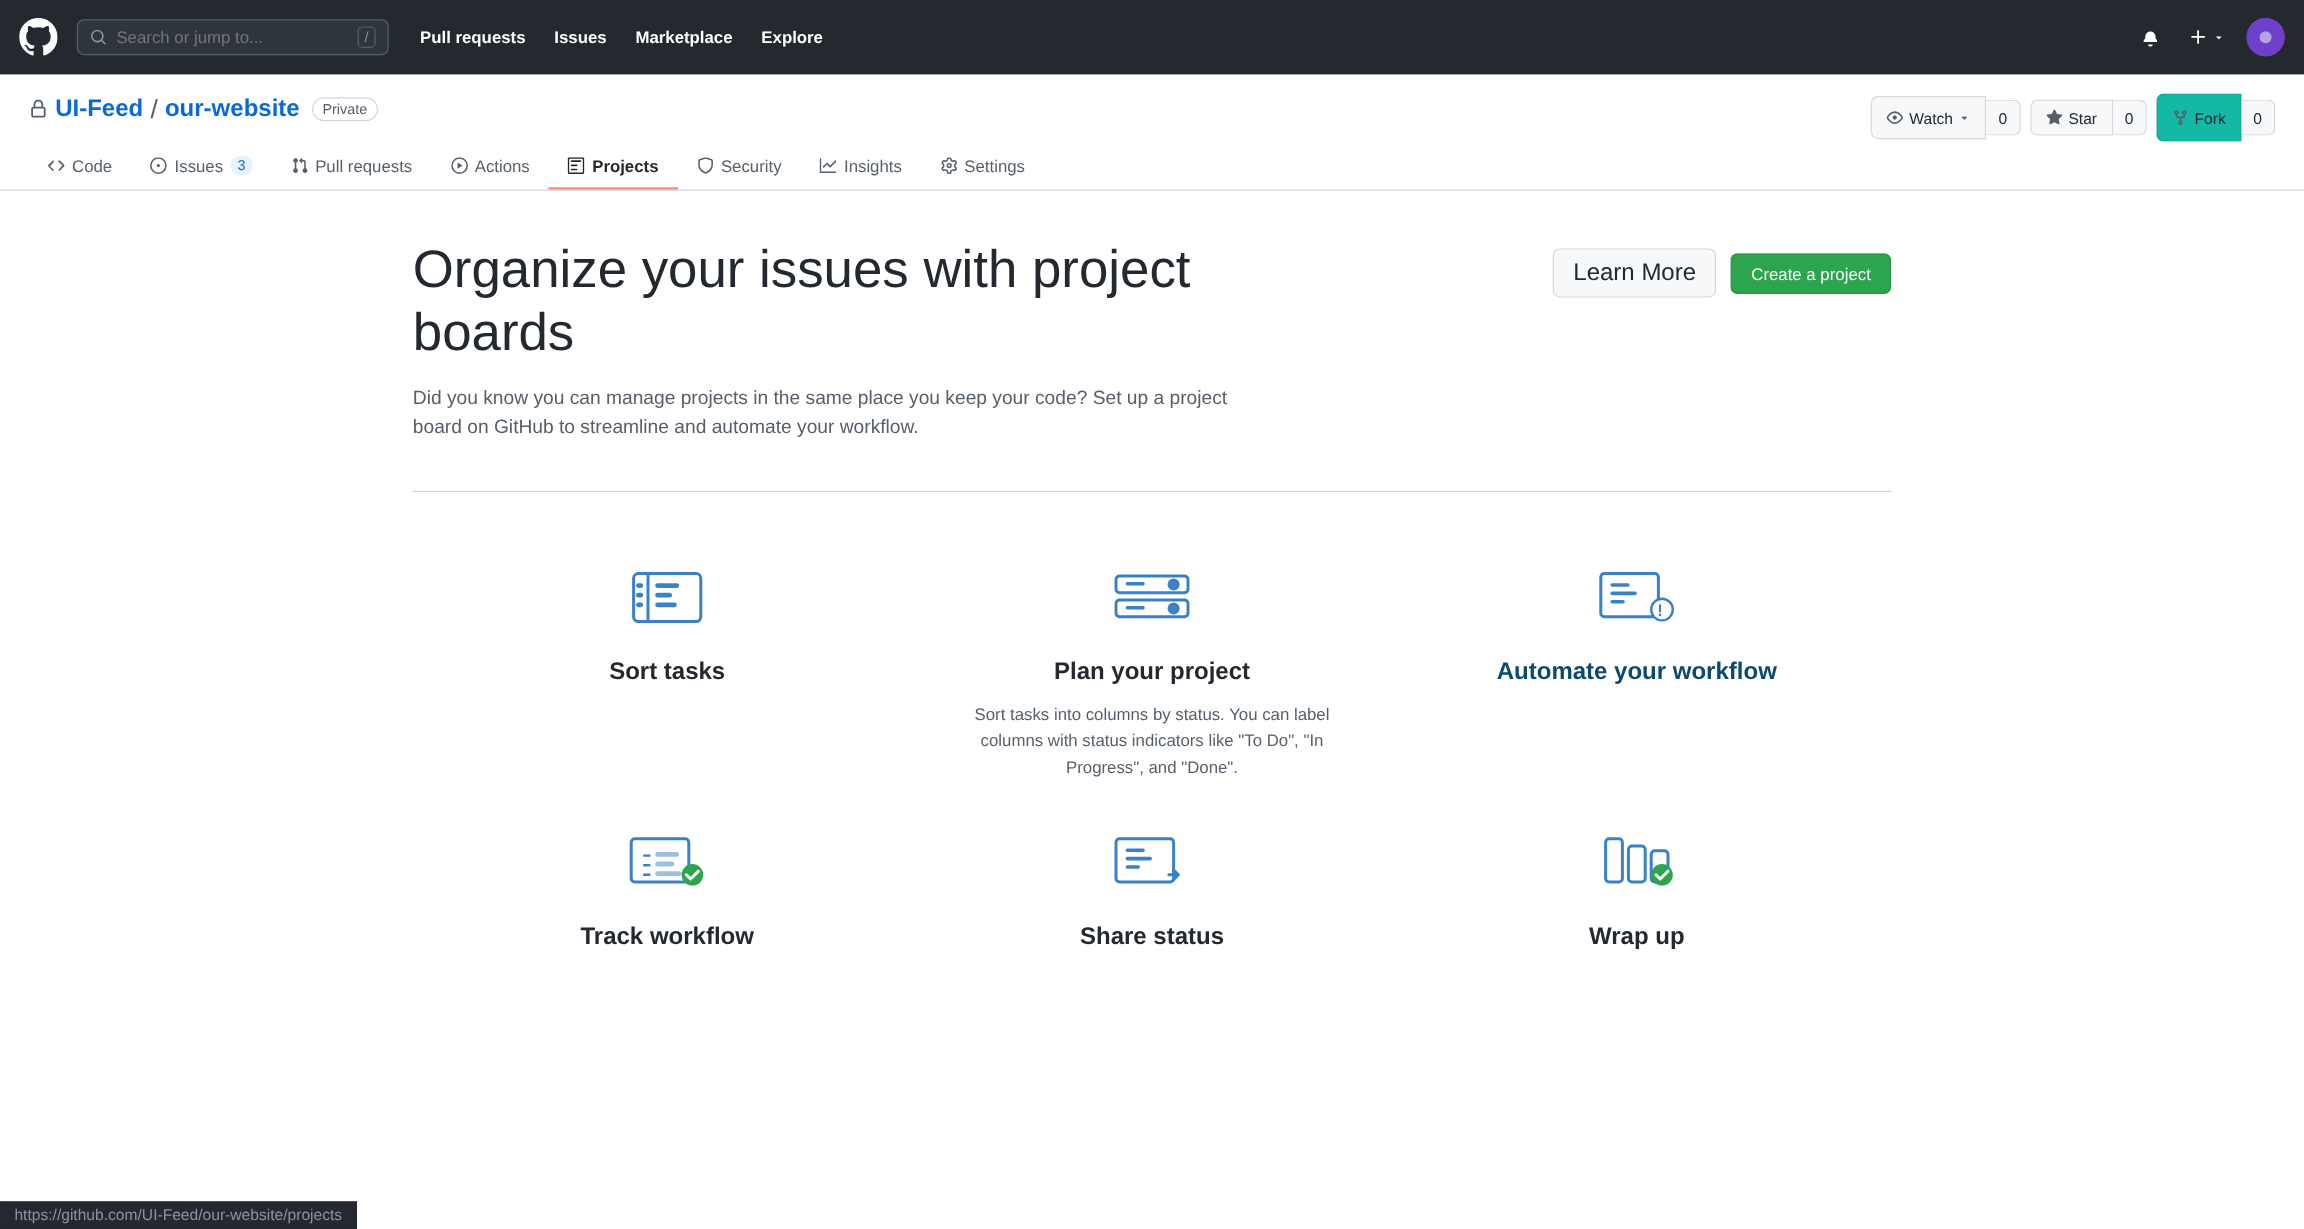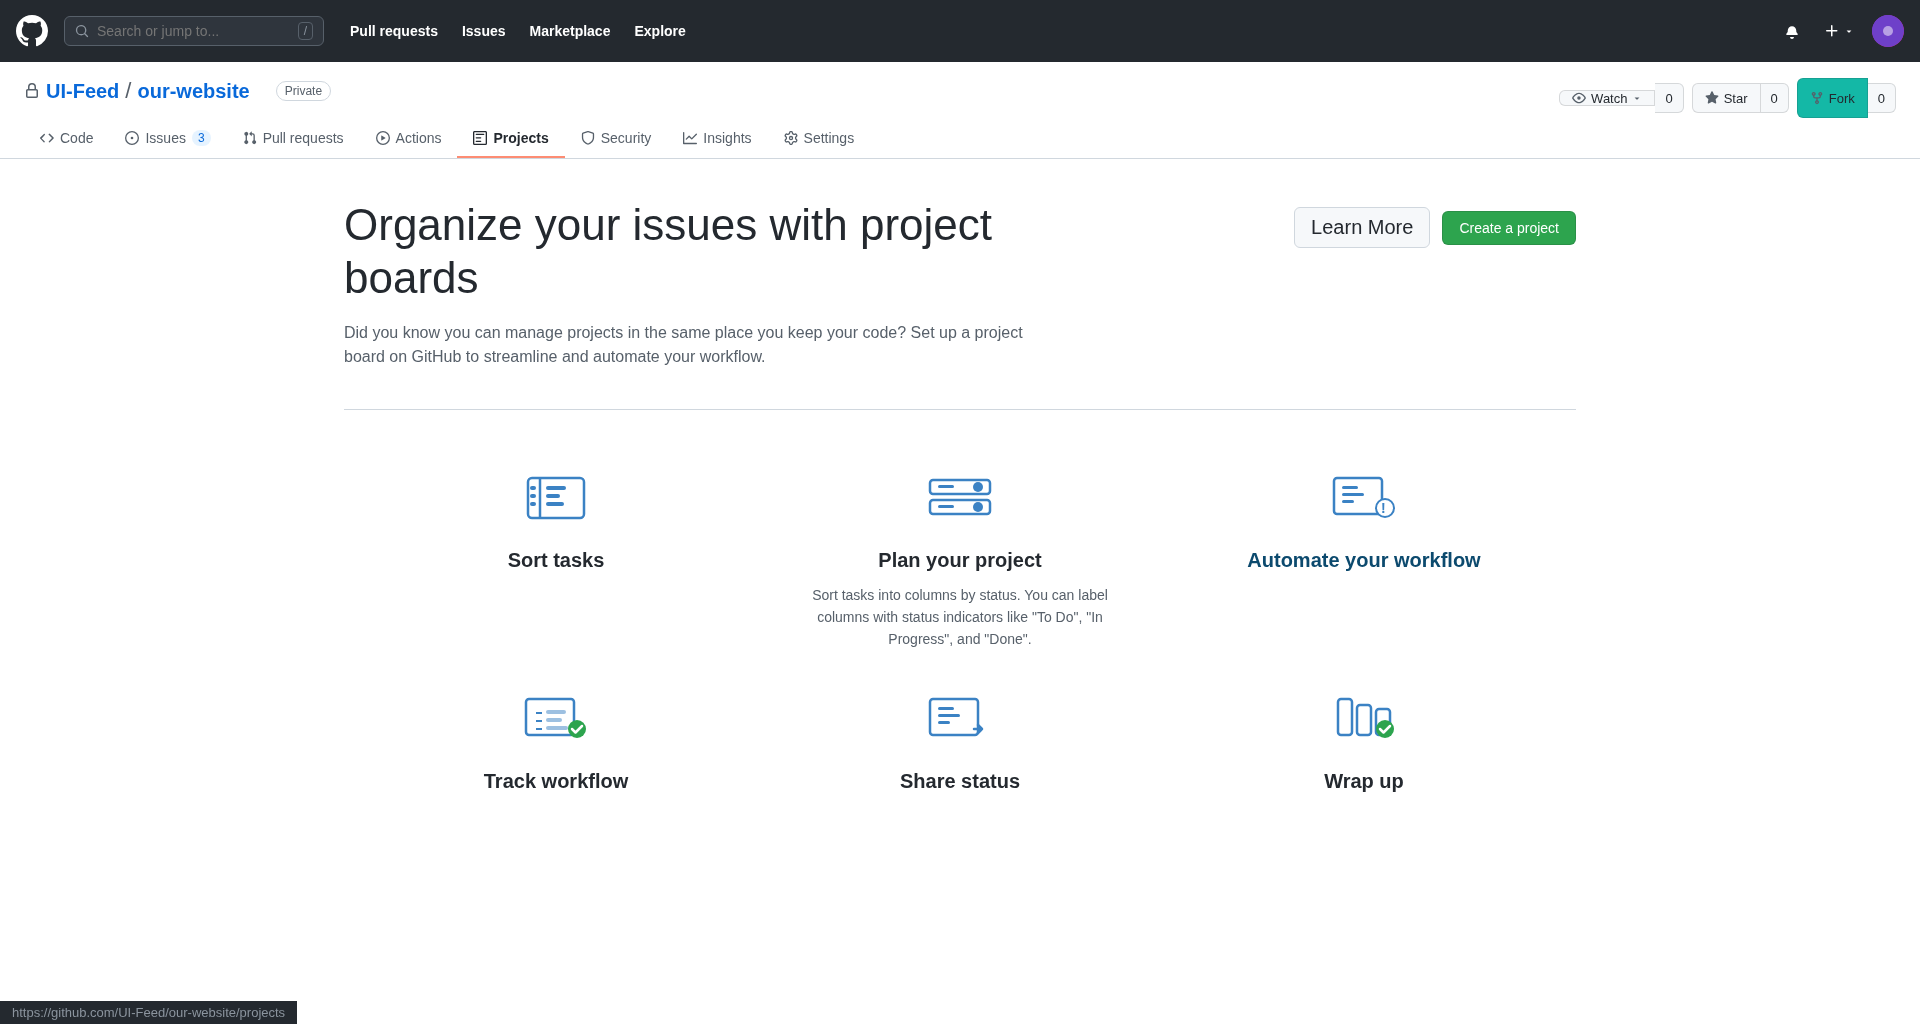--- a/index.html
+++ b/index.html
@@ -54,26 +54,26 @@
 </nav>
 
 <div style="padding:16px 24px 0;border-bottom:1px solid #d0d7de;position:relative;">
   <div style="display:flex;align-items:center;gap:6px;font-size:20px;margin-bottom:16px;">
     <svg width="16" height="16" viewBox="0 0 16 16" fill="#57606a">
         <path d="M4 4a4 4 0 0 1 8 0v2h.25c.966 0 1.75.784 1.75 1.75v5.5A1.75 1.75 0 0 1 12.25 15h-8.5A1.75 1.75 0 0 1 2 13.25v-5.5C2 6.784 2.784 6 3.75 6H4Zm8.25 3.5h-8.5a.25.25 0 0 0-.25.25v5.5c0 .138.112.25.25.25h8.5a.25.25 0 0 0 .25-.25v-5.5a.25.25 0 0 0-.25-.25ZM10.5 6V4a2.5 2.5 0 0 0-5 0v2Z"></path>
       </svg>
     <a href="#" style="color:#0969da;text-decoration:none;font-weight:600;">UI-Feed</a>
     <span style="color:#57606a;font-weight:300;font-size:22px;">/</span>
     <a href="#" style="color:#0969da;text-decoration:none;font-weight:600;">our-website</a>
-    <span style="font-size:12px;border:1px solid #d0d7de;border-radius:12px;padding:2px 8px;color:#57606a;font-weight:500;margin-left:20px;">Private</span>
+    <span style="font-size:12px;border:1px solid #d0d7de;border-radius:12px;padding:2px 8px;color:#57606a;font-weight:500;margin-left:4px;">Private</span>
   </div>
 
   <div style="position:absolute;right:24px;top:16px;display:flex;align-items:center;gap:8px;">
     <div style="display:flex;align-items:center;">
-      <button style="display:flex;align-items:center;gap:5px;background:#f6f8fa;border:1px solid rgba(31,35,40,0.15);padding:5px 12px;font-size:13px;font-weight:500;cursor:pointer;color:#24292f;height:16px;border-radius:6px 0 0 6px;">
+      <button style="display:flex;align-items:center;gap:5px;background:#f6f8fa;border:1px solid rgba(31,35,40,0.15);padding:5px 12px;font-size:13px;font-weight:500;cursor:pointer;color:#24292f;height:36px;border-radius:6px 0 0 6px;">
         <svg width="14" height="14" viewBox="0 0 16 16" fill="#57606a">
             <path d="M8 2c1.981 0 3.671.992 4.933 2.078 1.27 1.091 2.187 2.345 2.637 3.023a1.62 1.62 0 0 1 0 1.798c-.45.678-1.367 1.932-2.637 3.023C11.671 13.008 9.981 14 8 14c-1.981 0-3.671-.992-4.933-2.078C1.797 10.83.88 9.576.43 8.898a1.62 1.62 0 0 1 0-1.798c.45-.677 1.367-1.931 2.637-3.022C4.329 2.992 6.019 2 8 2ZM1.679 7.932a.12.12 0 0 0 0 .136c.411.622 1.241 1.75 2.366 2.717C5.176 11.758 6.527 12.5 8 12.5c1.473 0 2.825-.742 3.955-1.715 1.124-.967 1.954-2.096 2.366-2.717a.12.12 0 0 0 0-.136c-.412-.621-1.242-1.75-2.366-2.717C10.825 4.242 9.473 3.5 8 3.5c-1.473 0-2.824.742-3.955 1.715-1.124.967-1.954 2.096-2.366 2.717ZM8 10a2 2 0 1 1-.001-3.999A2 2 0 0 1 8 10Z"></path>
           </svg>
         <span>Watch</span>
         <svg width="10" height="10" viewBox="0 0 16 16" fill="#57606a">
             <path d="M4.427 7.427l3.396 3.396a.25.25 0 0 0 .354 0l3.396-3.396A.25.25 0 0 0 11.396 7H4.604a.25.25 0 0 0-.177.427Z"></path>
           </svg>
       </button>
       <span style="background:#f6f8fa;border:1px solid rgba(31,35,40,0.15);border-left:none;padding:5px 10px;font-size:13px;font-weight:500;color:#24292f;height:30px;display:flex;align-items:center;border-radius:0 6px 6px 0;">0</span>
     </div>

